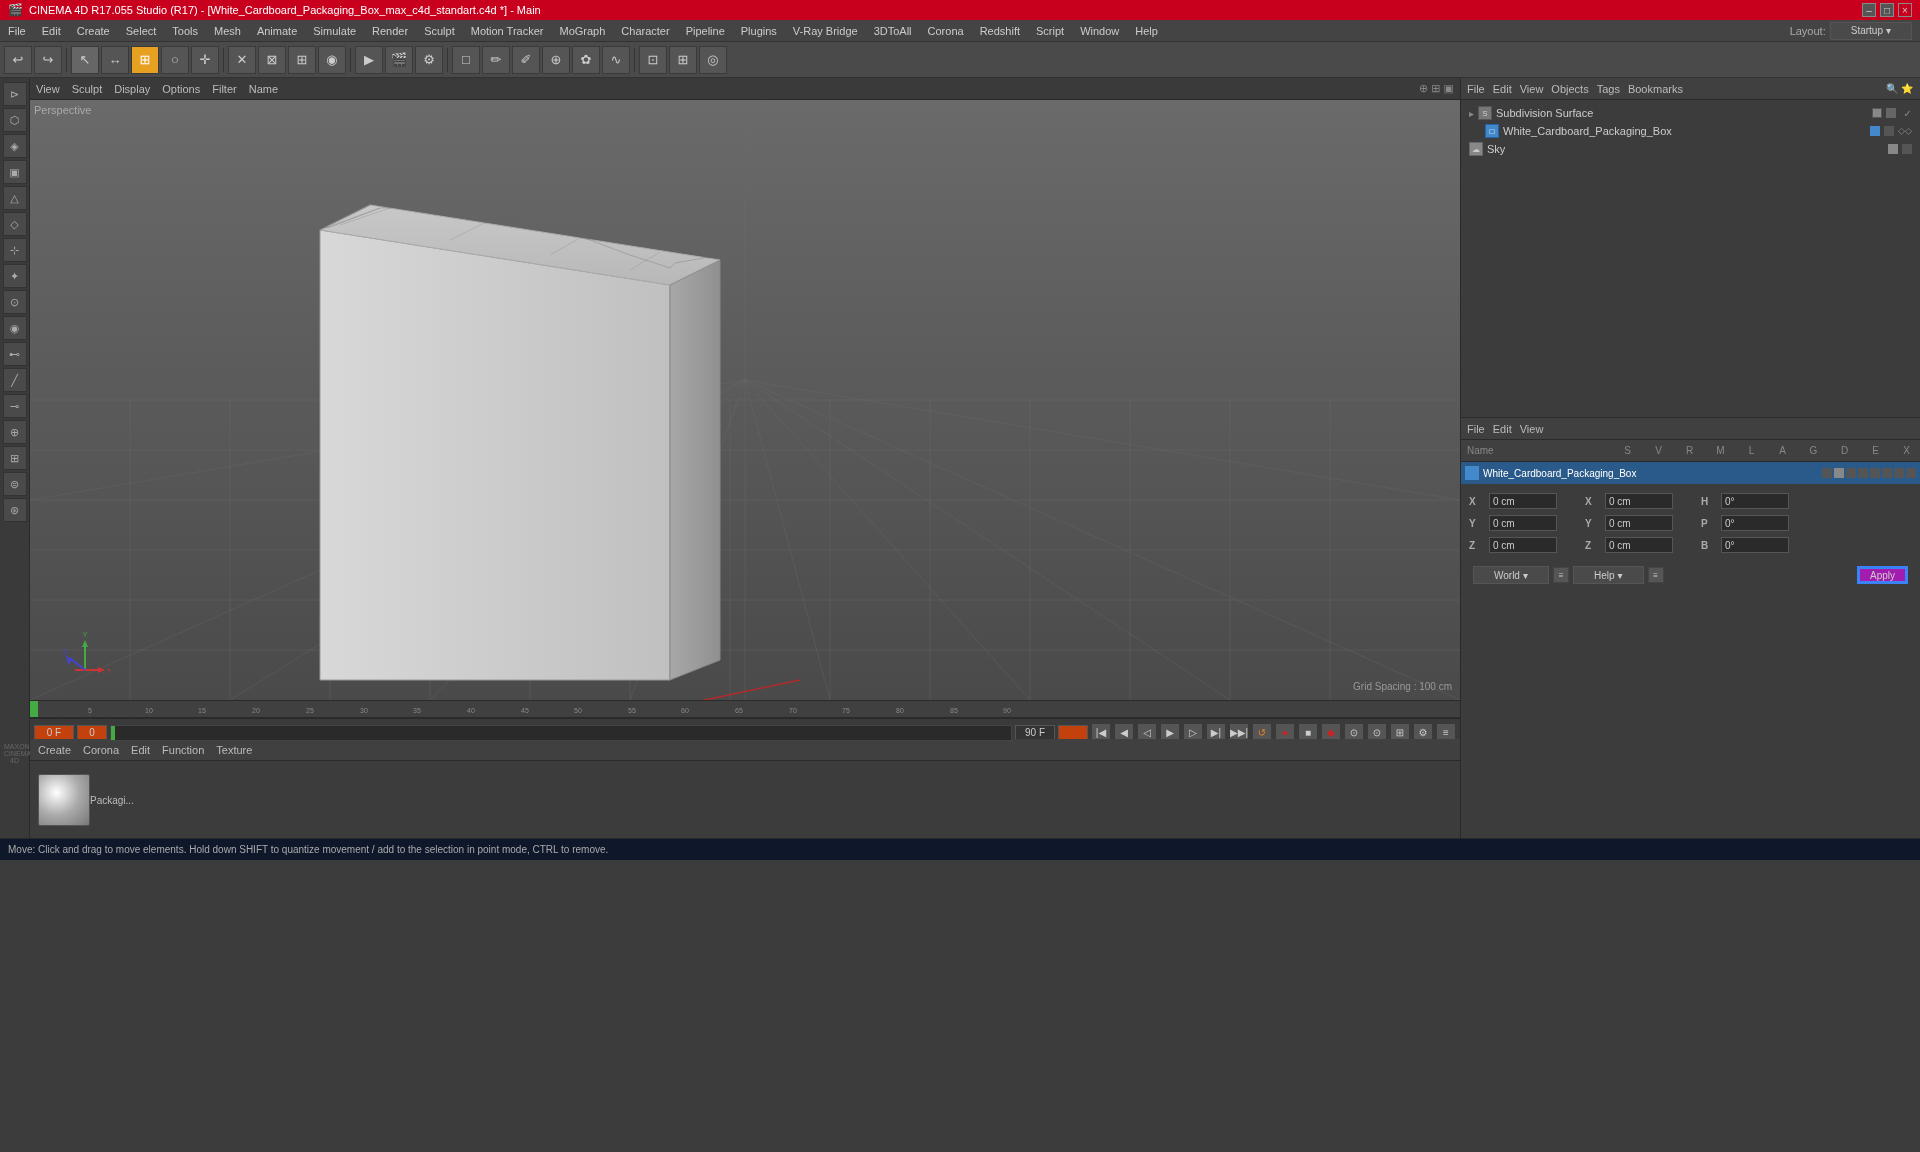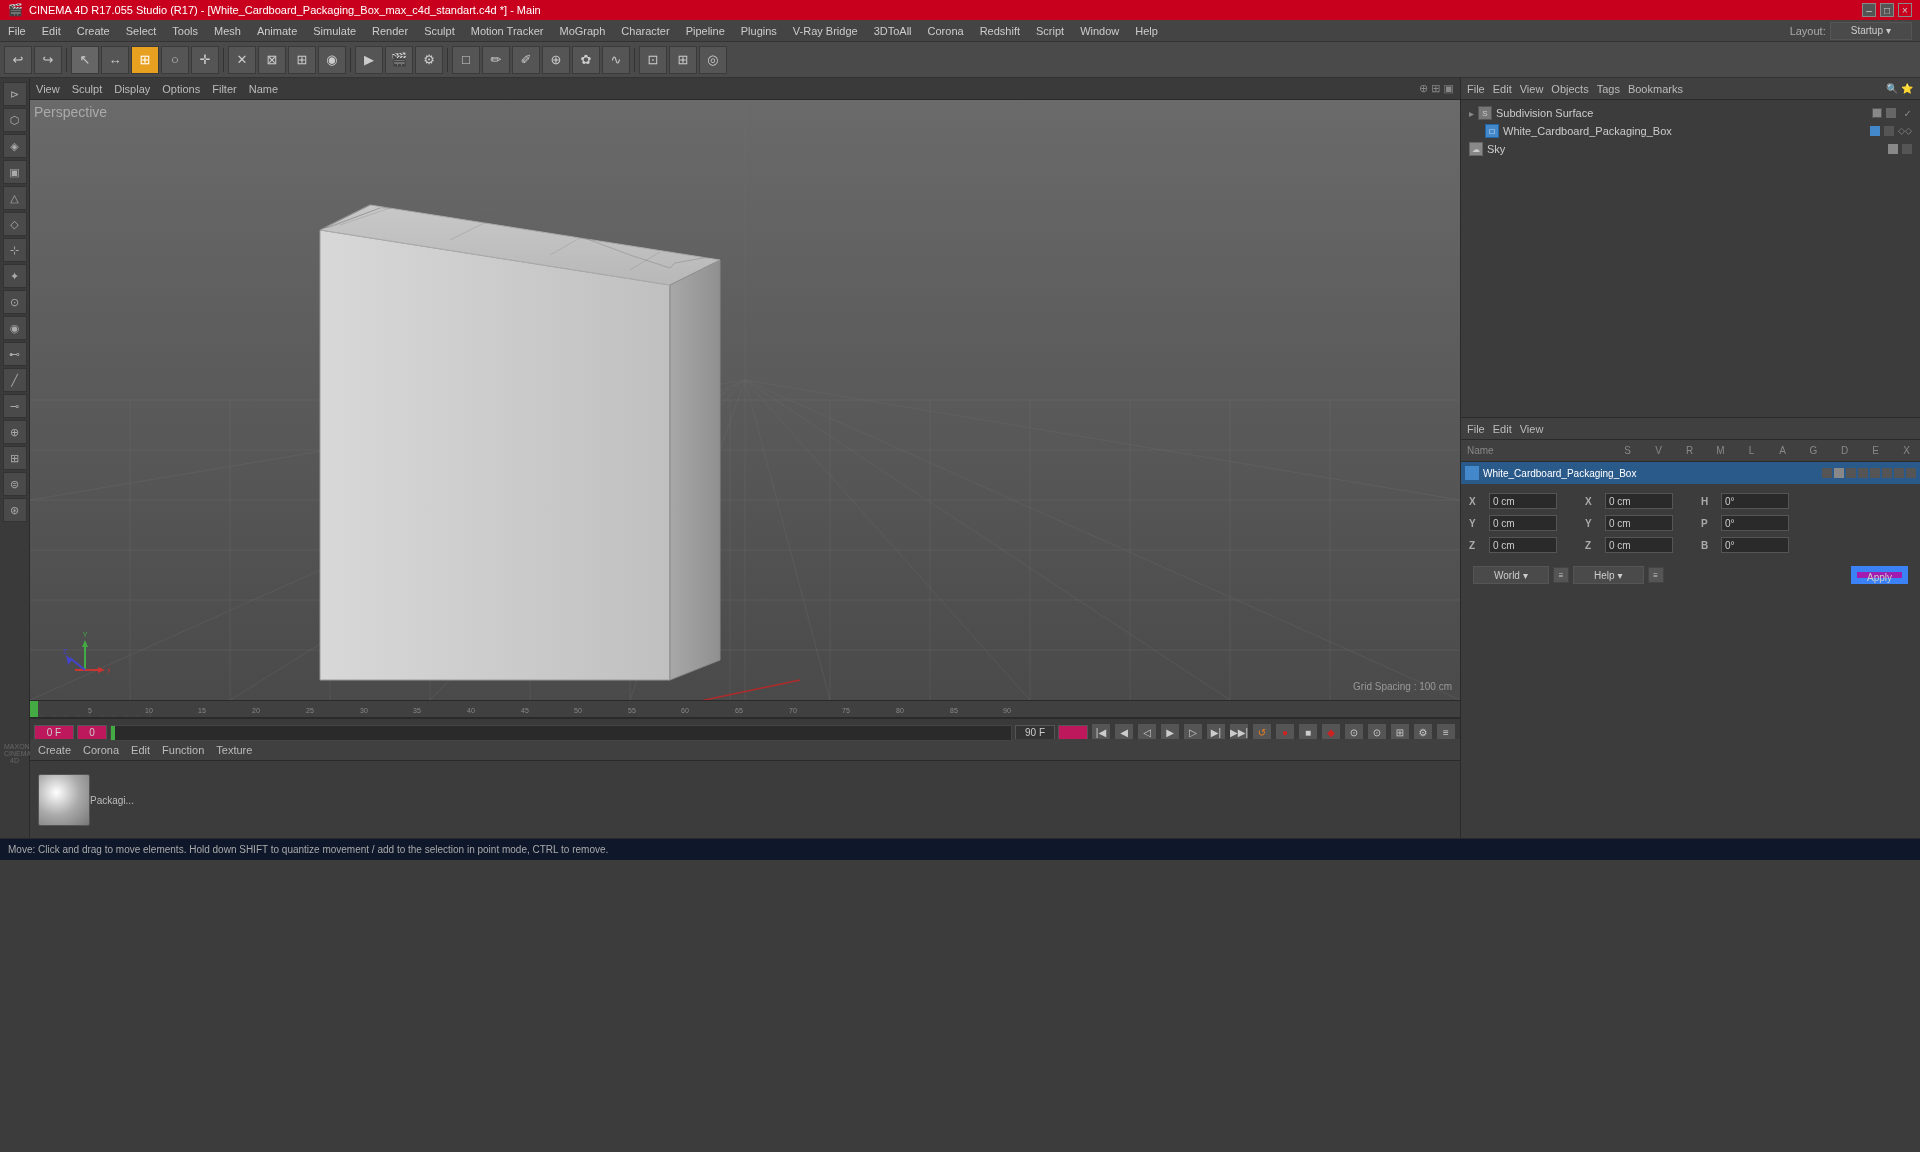--- a/index.html
+++ b/index.html
@@ -135,21 +135,21 @@
       background-image:
         linear-gradient(rgba(100,100,100,0.3) 1px, transparent 1px),
         linear-gradient(90deg, rgba(100,100,100,0.3) 1px, transparent 1px);
       background-size: 50px 50px;
     }
 
     .perspective-label {
       position: absolute;
       top: 4px; left: 4px;
       color: #aaa;
-      font-size: 14px;
+      font-size: 11px;
     }
 
     .grid-spacing-label {
       position: absolute;
       bottom: 8px; right: 8px;
       color: #999; font-size: 10px;
     }
 
     
     .axis-indicator {
@@ -222,21 +222,21 @@
     #timeline-ruler {
       height: 18px;
       background: #404040;
       border-top: 1px solid #2a2a2a;
       border-bottom: 1px solid #2a2a2a;
       position: relative;
       overflow: hidden;
     }
     .timeline-input {
       width: 36px; height: 16px;
-      background: #be185d;
+      background: #c2410c;
       border: 1px solid #555;
       color: #ccc;
       font-size: 10px;
       text-align: center;
     }
     .ctrl-btn {
       width: 20px; height: 20px;
       background: #555;
       border: 1px solid #3a3a3a;
       display: flex; align-items: center; justify-content: center;
@@ -352,21 +352,21 @@
       font-size: 10px;
       padding: 0 20px;
       cursor: pointer;
       display: flex;
       align-items: center;
       gap: 3px;
     }
     .apply-btn {
       height: 18px;
       background: #a21caf;
-      border: 6px solid #3b82f6;
+      border: 3px solid #3b82f6;
       color: #ccc;
       font-size: 10px;
       padding: 0 10px;
       cursor: pointer;
     }
 
     
     #viewport-svg {
       position: absolute;
       top: 0; left: 0;

